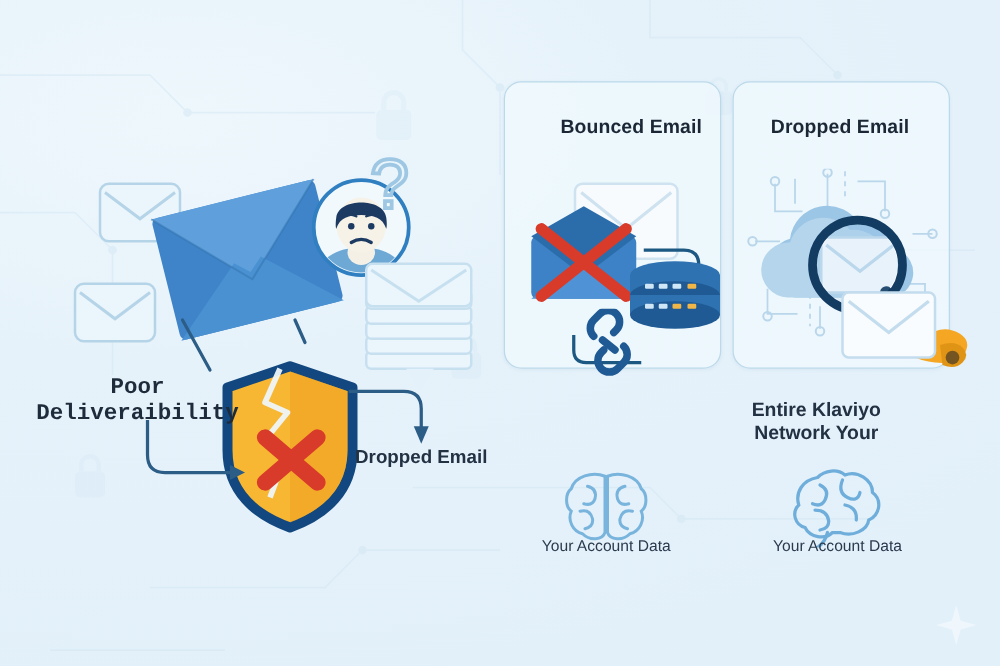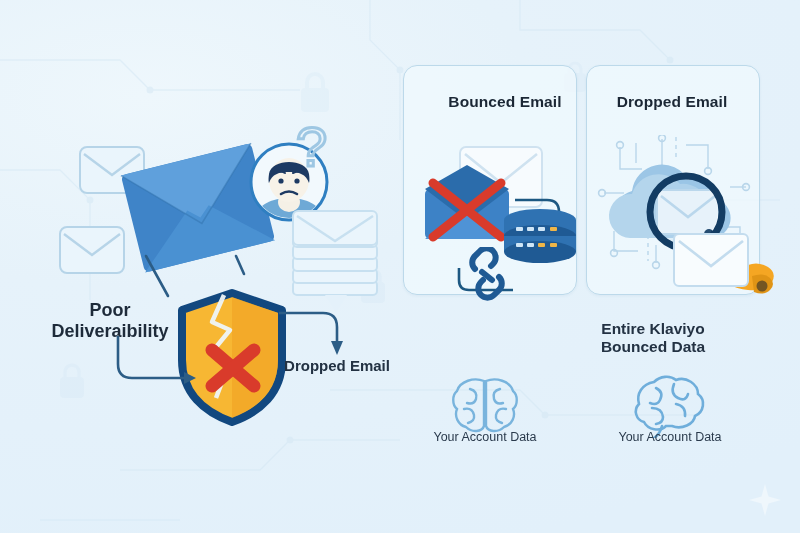--- a/index.html
+++ b/index.html
@@ -134,21 +134,21 @@
   <svg class="abs" width="120" height="140" style="left:172px;top:288px;">
     <path d="M60 5 L110 22 V72 C110 105 88 124 60 134 C32 124 10 105 10 72 V22 Z" fill="#f7b733" stroke="#12487f" stroke-width="8" stroke-linejoin="round"></path>
     <path d="M60 9 L106 25 V72 C106 102 86 120 60 130 V9 Z" fill="#f0a020" opacity=".55"></path>
     <path d="M52 7 L40 34 L58 42 L40 64 L56 78 L44 110" fill="none" stroke="#eef4f8" stroke-width="4.5" stroke-linejoin="round" opacity=".95"></path>
     <g stroke="#d93b2b" stroke-width="13" stroke-linecap="round">
       <line x1="40" y1="62" x2="82" y2="98"></line>
       <line x1="82" y1="62" x2="40" y2="98"></line>
     </g>
   </svg>
 
-  <div class="lbl" style="left:20px;top:300px;width:180px;font-size:18px;">
+  <div class="lbl" style="left:20px;top:300px;width:180px;font-size:18px;font-family:Liberation Mono, monospace;">
     <div>Poor</div>
     <div>Deliveraibility</div>
   </div>
 
   <svg class="abs" width="110" height="70" style="left:100px;top:332px;">
     <path d="M18 4 V32 Q18 46 32 46 H88" fill="none" stroke="#2c5d86" stroke-width="2.6"></path>
     <path d="M84 40 L96 46 L84 52 Z" fill="#2c5d86"></path>
   </svg>
 
   <svg class="abs" width="110" height="70" style="left:275px;top:305px;">
@@ -262,21 +262,21 @@
   <svg class="abs" width="112" height="80" style="left:668px;top:228px;">
     <path d="M44 42 q14 18 36 20 q18 2 24 -8 q5 -9 -4 -15 q-10 -6 -20 -2 l-10 5 q-8 3 -14 -1 Z" fill="#f5a623"></path>
     <path d="M84 48 q12 -4 18 2 q6 6 0 12 q-6 6 -16 2 Z" fill="#e09416"></path>
     <circle cx="94" cy="58" r="5.5" fill="#2b2b2b" opacity=".6"></circle>
     <rect x="6" y="6" width="74" height="52" rx="5" fill="#f8fcfe" stroke="#c3dcee" stroke-width="2"></rect>
     <path d="M11 13 L43 38 L75 13" fill="none" stroke="#c3dcee" stroke-width="2.6"></path>
   </svg>
 
   <div class="lbl" style="left:568px;top:320px;width:170px;font-size:15.5px;color:#233243;">
     <div>Entire Klaviyo</div>
-    <div>Bounced Data</div>
+    <div>Network Your</div>
   </div>
 
   <svg class="abs" width="74" height="62" style="left:448px;top:375px;">
     <g fill="none" stroke="#79b4dd" stroke-width="2.4" stroke-linecap="round">
       <path d="M36 6 C26 2 12 6 9 16 C4 20 4 30 9 34 C6 41 10 50 18 52 C24 58 34 57 36 51 Z"></path>
       <path d="M38 6 C48 2 62 6 65 16 C70 20 70 30 65 34 C68 41 64 50 56 52 C50 58 40 57 38 51 Z"></path>
       <path d="M22 14 q8 2 6 10 q-2 6 -9 4"></path>
       <path d="M16 34 q8 -2 10 6 q1 6 -6 8"></path>
       <path d="M52 14 q-8 2 -6 10 q2 6 9 4"></path>
       <path d="M58 34 q-8 -2 -10 6 q-1 6 6 8"></path>

